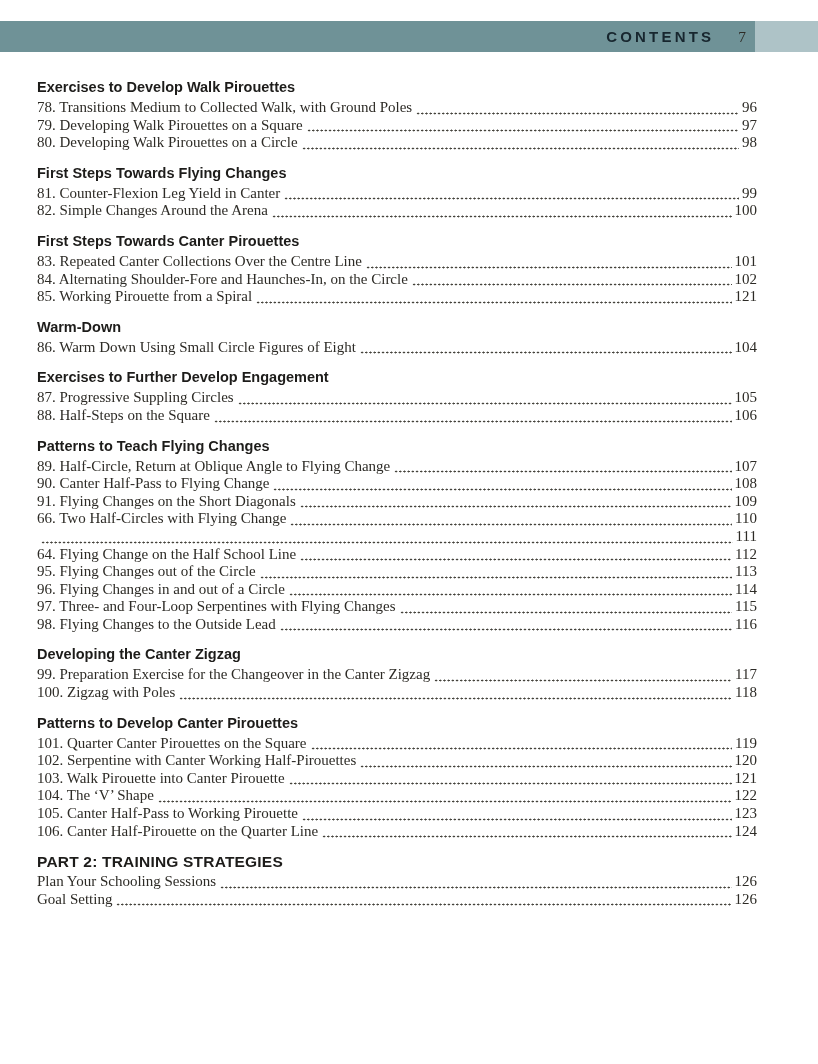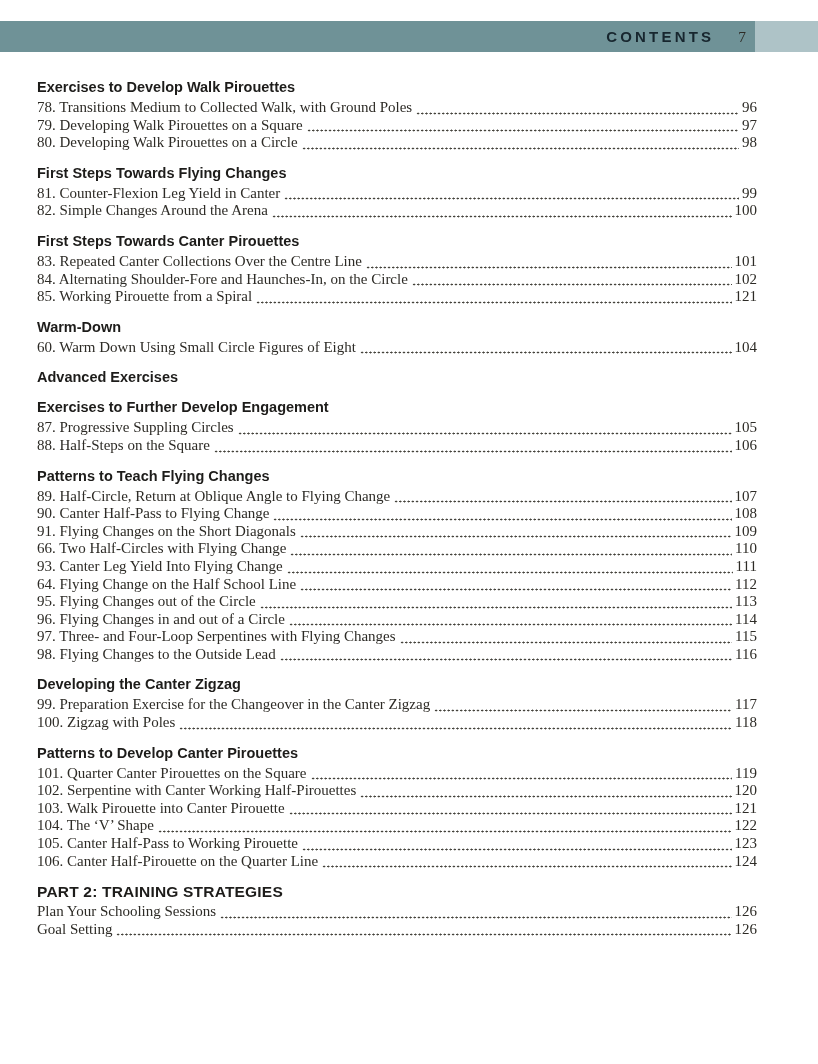--- a/index.html
+++ b/index.html
@@ -157,31 +157,27 @@
           <span class="leader"></span>
           <span class="pagenum">121</span>
         </div>
       </div>
   </section>
 
   <section class="section">
     <h2 class="heading">Warm-Down</h2>
     <div class="entries">
         <div class="entry">
-          <span class="label">60. Warm Down Using Small Circle Figures of Eight</span>
+          <span class="label">86. Warm Down Using Small Circle Figures of Eight</span>
           <span class="leader"></span>
           <span class="pagenum">104</span>
         </div>
       </div>
   </section>
 
-  <section class="section">
-    <h2 class="heading">Advanced Exercises</h2>
-    <div class="entries"></div>
-  </section>
 
   <section class="section">
     <h2 class="heading">Exercises to Further Develop Engagement</h2>
     <div class="entries">
         <div class="entry">
           <span class="label">87. Progressive Suppling Circles</span>
           <span class="leader"></span>
           <span class="pagenum">105</span>
         </div>
         <div class="entry">
@@ -209,21 +205,20 @@
           <span class="label">91. Flying Changes on the Short Diagonals</span>
           <span class="leader"></span>
           <span class="pagenum">109</span>
         </div>
         <div class="entry">
           <span class="label">66. Two Half-Circles with Flying Change</span>
           <span class="leader"></span>
           <span class="pagenum">110</span>
         </div>
         <div class="entry">
-          <span class="label">93. Canter Leg Yield Into Flying Change</span>
           <span class="leader"></span>
           <span class="pagenum">111</span>
         </div>
         <div class="entry">
           <span class="label">64. Flying Change on the Half School Line</span>
           <span class="leader"></span>
           <span class="pagenum">112</span>
         </div>
         <div class="entry">
           <span class="label">95. Flying Changes out of the Circle</span>

